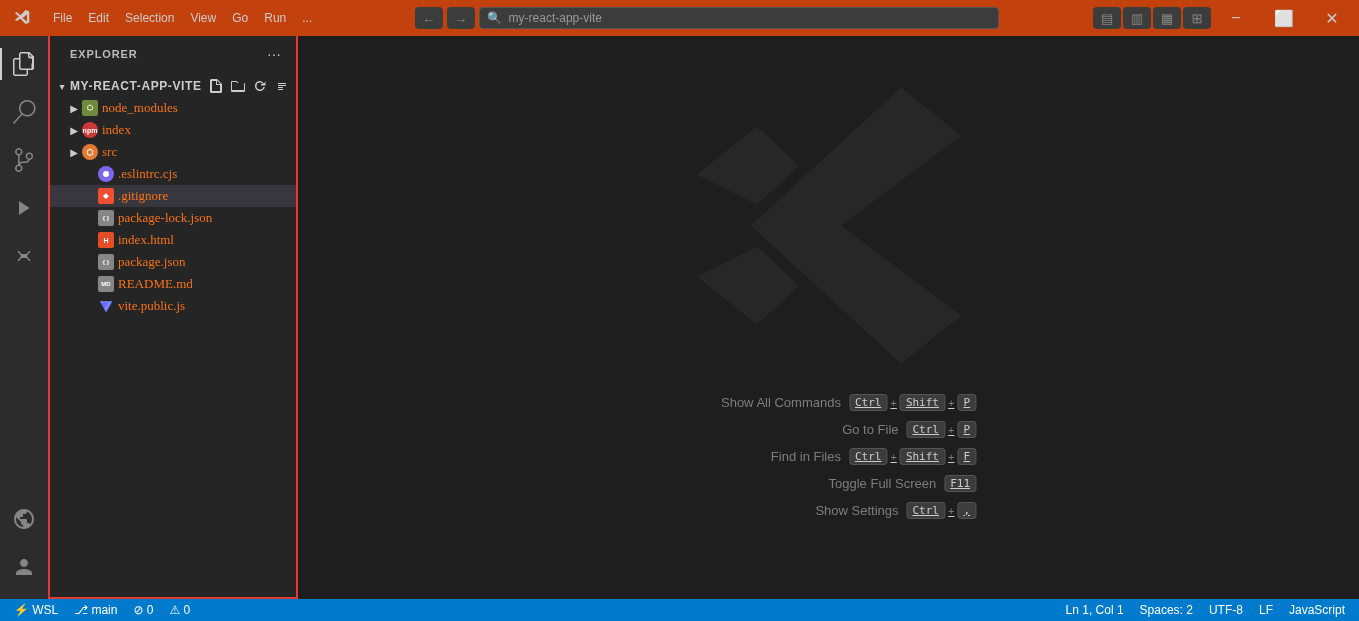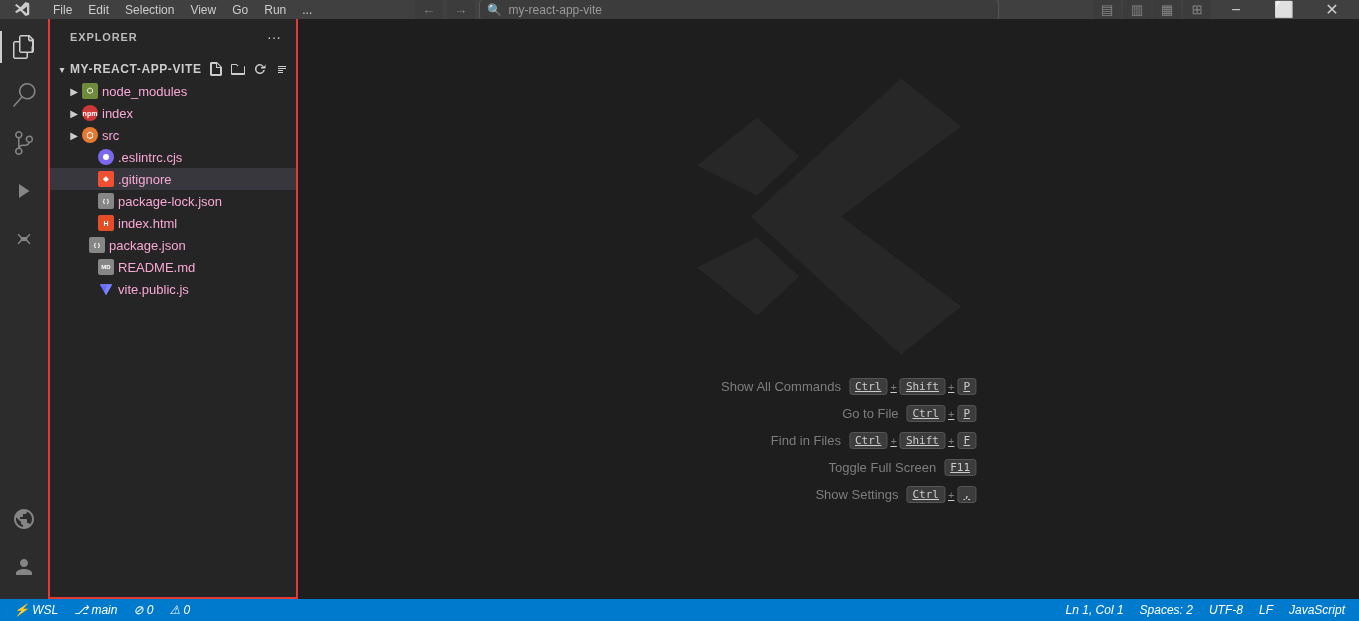--- a/index.html
+++ b/index.html
@@ -10,22 +10,22 @@
       color: #cccccc;
       font-family: 'Segoe UI', sans-serif;
       font-size: 13px;
       overflow: hidden;
       display: flex;
       flex-direction: column;
     }
 
     
     .titlebar {
-      height: 19px;
-      background: #404040;
+      height: 36px;
+      background: #c2410c;
       display: flex;
       align-items: center;
       justify-content: space-between;
       flex-shrink: 0;
       user-select: none;
       gap: 17px;
     }
     .titlebar-left {
       display: flex;
       align-items: center;
@@ -204,21 +204,22 @@
       display: inline-flex; align-items: center; justify-content: center;
       flex-shrink: 0;
       color: #cccccc;
       font-size: 10px;
     }
     .tree-label {
       flex: 1;
       overflow: hidden;
       text-overflow: ellipsis;
       font-size: 13px;
-      color: #f9a8d4;
+      color: #f97316;
+      font-family: Liberation Serif, serif;
     }
     .root-label {
       font-size: 12px;
       font-weight: 700;
       letter-spacing: 0.05em;
       color: #cccccc;
       text-transform: uppercase;
     }
     .root-actions {
       display: flex; gap: 2px; align-items: center; margin-left: 4px;
@@ -259,21 +260,21 @@
       transform: translate(-50%, -80%);
       opacity: 0.06;
     }
     .vscode-logo svg {
       width: 300px; height: 300px;
     }
 
     
     .shortcuts {
       position: absolute;
-      bottom: 96px;
+      bottom: 80px;
       left: 50%;
       transform: translateX(-50%);
       display: flex;
       flex-direction: column;
       gap: 10px;
       align-items: flex-end;
     }
     .shortcut-row {
       display: flex;
       align-items: center;
@@ -309,21 +310,21 @@
     .statusbar {
       height: 22px;
       background: #007acc;
       display: flex;
       align-items: center;
       padding: 0 10px;
       flex-shrink: 0;
       justify-content: space-between;
     }
     .statusbar-left, .statusbar-right {
-      display: flex; align-items: center; gap: 8px; font-style: italic;
+      display: flex; align-items: center; gap: 8px;
     }
     .statusbar-item {
       font-size: 12px;
       color: white;
       display: flex; align-items: center; gap: 3px;
       cursor: pointer;
       padding: 0 4px;
       height: 22px;
     }
   </style>
@@ -486,21 +487,21 @@
           <span class="file-icon" style="width:16px;height:16px;display:inline-flex;align-items:center;justify-content:center;border-radius:2px;background:#868686;color:white;font-size:6px;font-weight:bold;margin-right:4px;">{ }</span>
           <span class="tree-label">package-lock.json</span>
         </div>
 
         <div class="tree-item" style="padding-left:32px;">
           <span class="chevron" style="visibility:hidden;">▶</span>
           <span class="file-icon" style="width:16px;height:16px;display:inline-flex;align-items:center;justify-content:center;border-radius:2px;background:#e44d26;color:white;font-size:7px;font-weight:bold;margin-right:4px;">H</span>
           <span class="tree-label">index.html</span>
         </div>
 
-        <div class="tree-item" style="padding-left:23px;">
+        <div class="tree-item" style="padding-left:32px;">
           <span class="chevron" style="visibility:hidden;">▶</span>
           <span class="file-icon" style="width:16px;height:16px;display:inline-flex;align-items:center;justify-content:center;border-radius:2px;background:#868686;color:white;font-size:6px;font-weight:bold;margin-right:4px;">{ }</span>
           <span class="tree-label">package.json</span>
         </div>
 
         <div class="tree-item" style="padding-left:32px;">
           <span class="chevron" style="visibility:hidden;">▶</span>
           <span class="file-icon" style="width:16px;height:16px;display:inline-flex;align-items:center;justify-content:center;border-radius:2px;background:#868686;color:white;font-size:6px;font-weight:bold;margin-right:4px;">MD</span>
           <span class="tree-label">README.md</span>
         </div>

